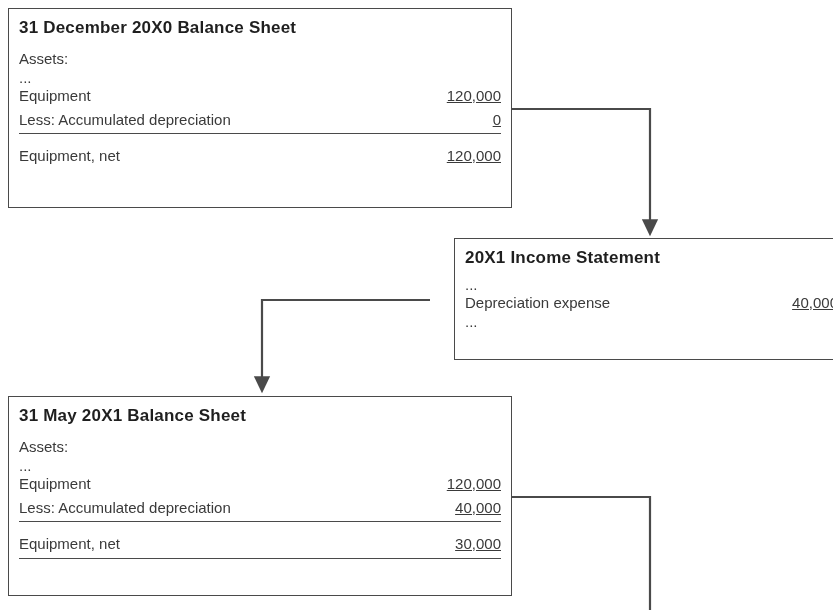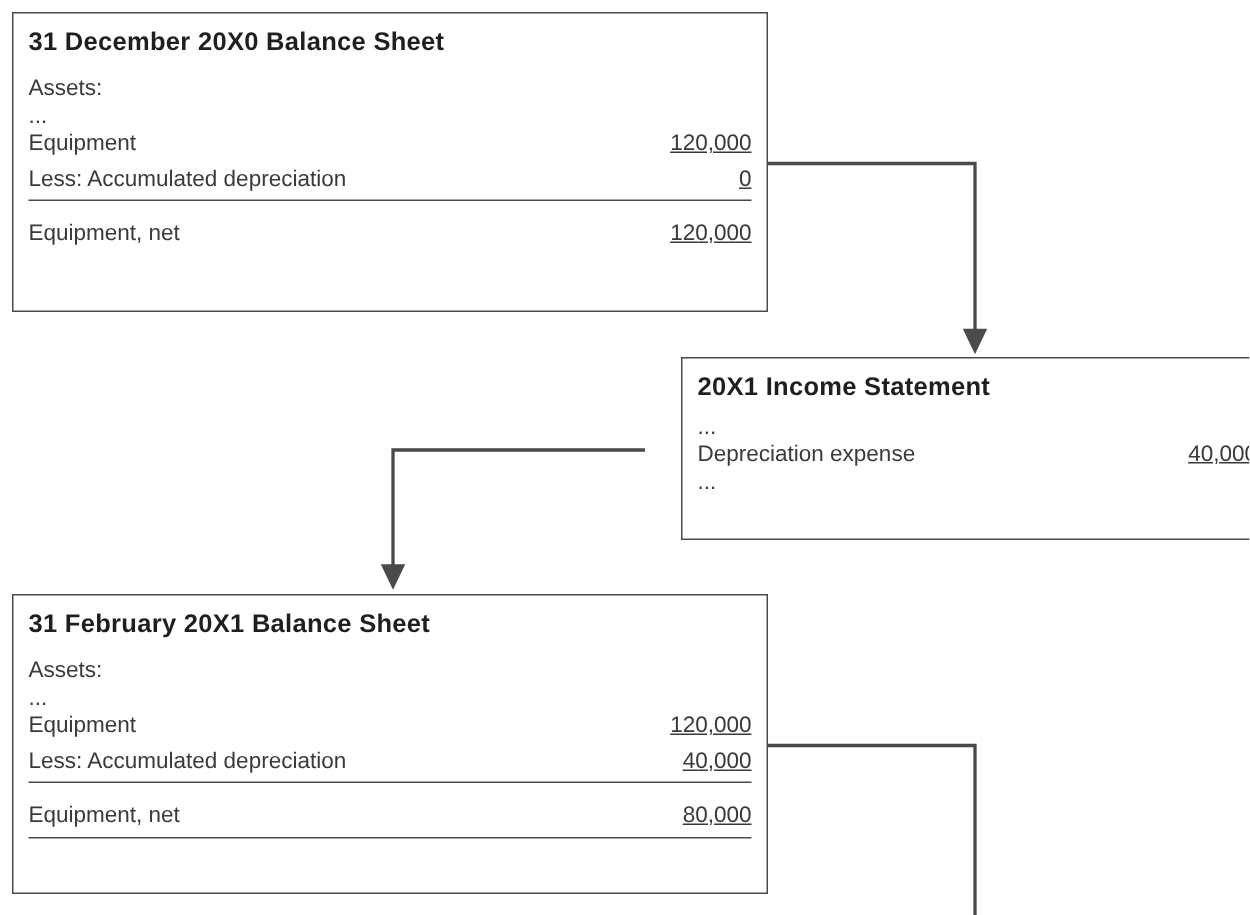--- a/index.html
+++ b/index.html
@@ -119,33 +119,33 @@
     <div class="box-title">20X1 Income Statement</div>
     <div class="ellipsis">...</div>
     <div class="row">
       <span class="label">Depreciation expense</span>
       <span class="value">40,000</span>
     </div>
     <div class="ellipsis">...</div>
   </div>
 
   <div class="box" style="left:8px; top:396px; width:504px; height:200px;">
-    <div class="box-title">31 February 20X1 Balance Sheet</div>
+    <div class="box-title">31 May 20X1 Balance Sheet</div>
     <div class="row">
       <span class="label">Assets:</span>
     </div>
     <div class="ellipsis">...</div>
     <div class="row">
       <span class="label">Equipment</span>
       <span class="value">120,000</span>
     </div>
     <div class="row">
       <span class="label">Less: Accumulated depreciation</span>
       <span class="value">40,000</span>
     </div>
     <div class="row rule-top">
       <span class="label">Equipment, net</span>
-      <span class="value">80,000</span>
+      <span class="value">30,000</span>
     </div>
     <div class="double-rule"></div>
   </div>
 
 </div>
 
 </body></html>

